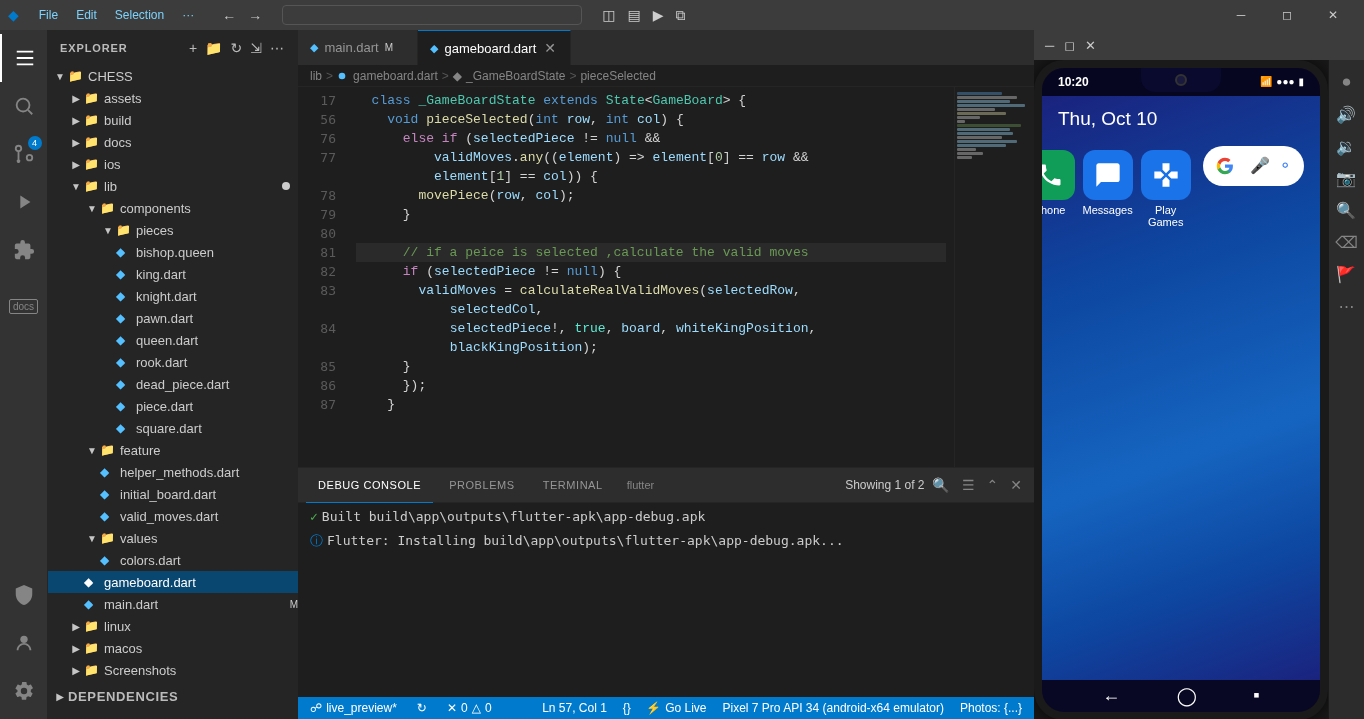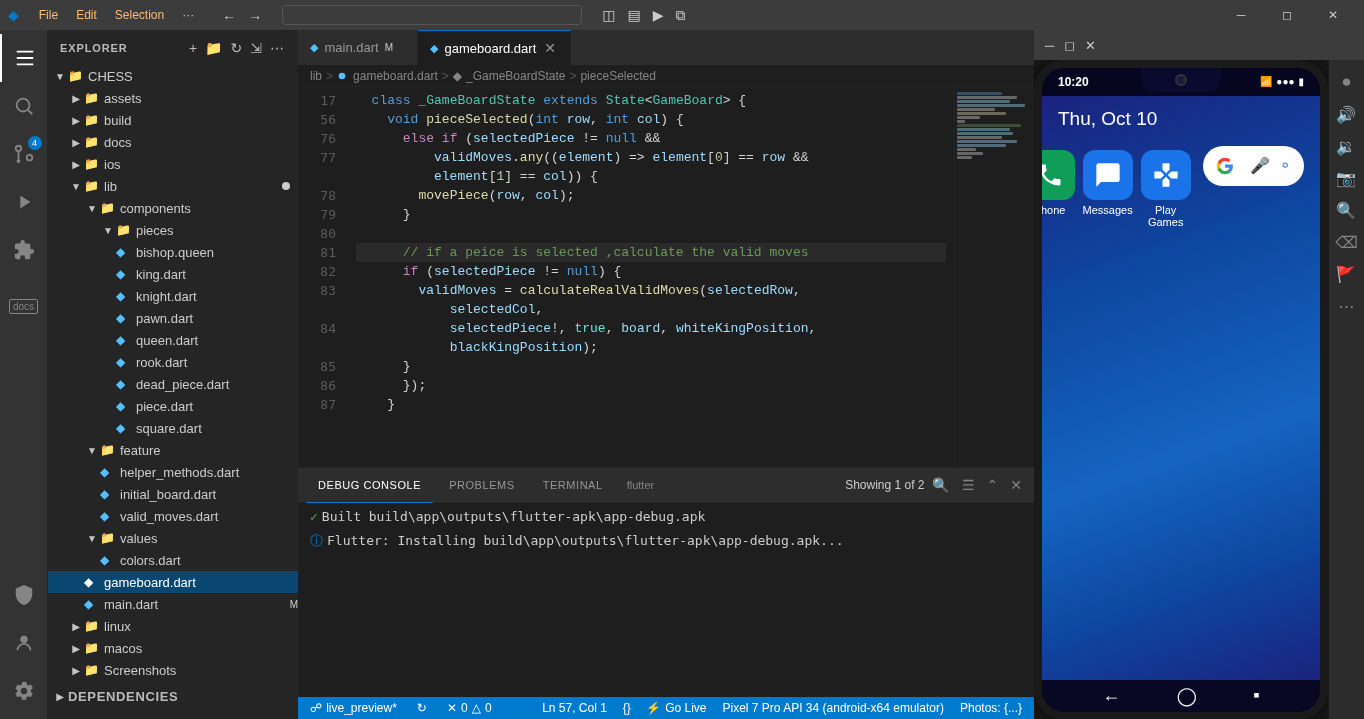--- a/index.html
+++ b/index.html
@@ -31,21 +31,21 @@
       margin-right: 4px;
     }
     #title-bar .menu-items {
       display: flex;
       gap: 2px;
       font-size: 12px;
     }
     #title-bar .menu-item {
       padding: 2px 8px;
       cursor: pointer;
-      color: #fdba74;
+      color: #7dd3fc;
     }
     #title-bar .nav-btns {
       display: flex;
       gap: 4px;
       margin: 0 8px;
     }
     #title-bar .nav-btn {
       background: none;
       border: none;
       color: #cccccc;

